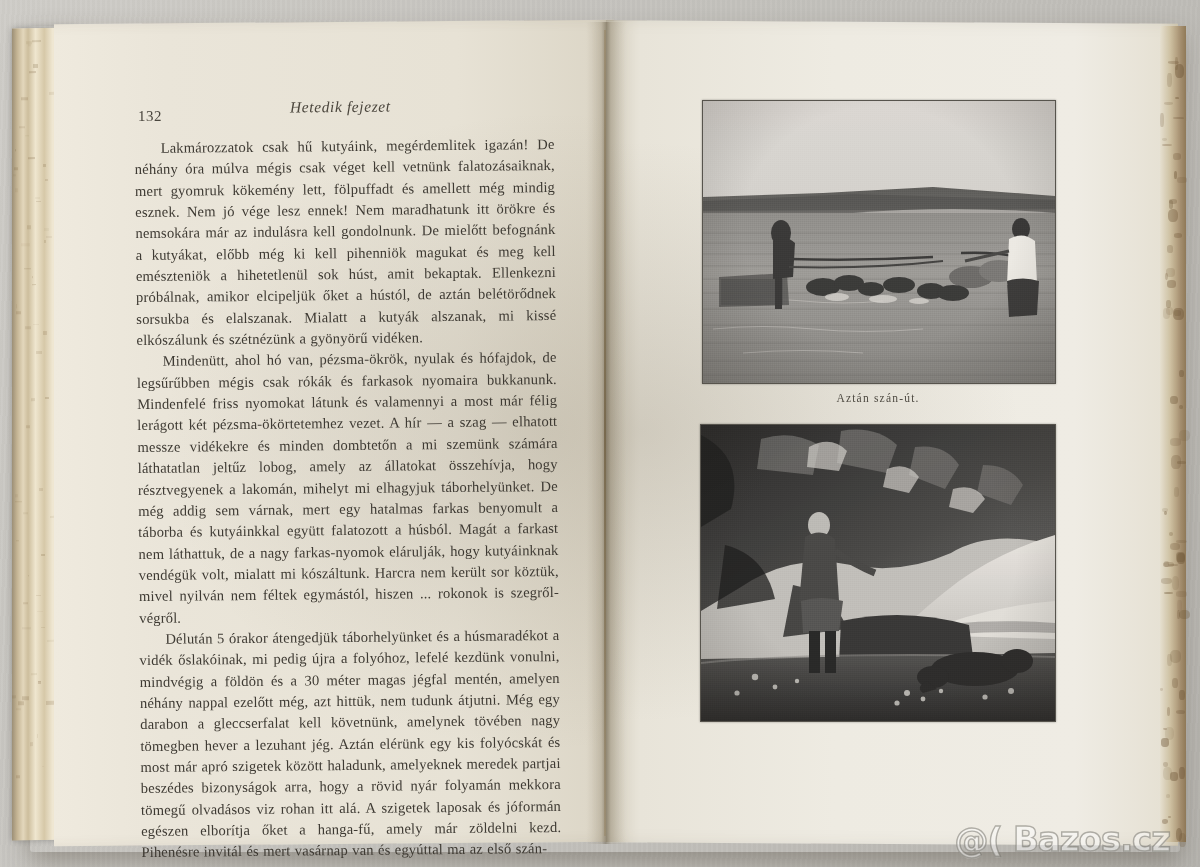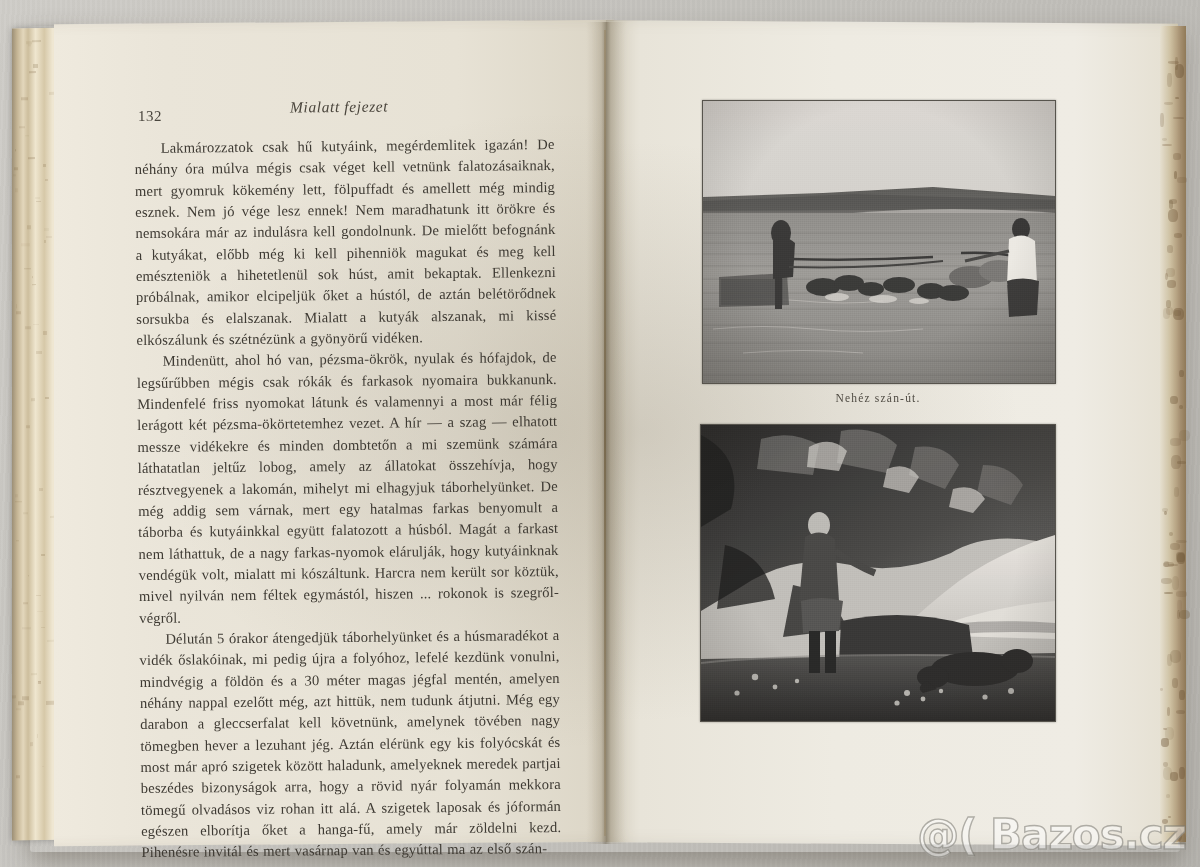--- a/index.html
+++ b/index.html
@@ -89,23 +89,23 @@
   .photo{position:absolute;inset:0;filter:grayscale(100%) sepia(10%);}
   .grain{position:absolute;inset:0;pointer-events:none;
       background-image:
         repeating-linear-gradient(0deg, rgba(255,255,255,.05) 0 1px, rgba(0,0,0,.05) 1px 2px),
         repeating-linear-gradient(90deg, rgba(255,255,255,.04) 0 1px, rgba(0,0,0,.04) 1px 2px);
       opacity:.5;mix-blend-mode:overlay;}
   .vig{position:absolute;inset:0;pointer-events:none;
       background:radial-gradient(ellipse at 50% 45%, rgba(0,0,0,0) 55%, rgba(40,36,30,.22) 100%);}
 
   
-  .watermark{position:absolute;right:14px;bottom:8px;
+  .watermark{position:absolute;right:30px;bottom:8px;
       font-family:"DejaVu Sans", sans-serif;font-weight:700;
-      font-size:42px;letter-spacing:-1px;
+      font-size:34px;letter-spacing:-1px;
       color:rgba(255,255,255,.30);
       -webkit-text-stroke:1.4px rgba(120,118,112,.55);
       text-shadow:0 1px 0 rgba(255,255,255,.25);
       white-space:nowrap;}
   .wm-at{display:inline-block;transform:translateY(1px);}
 
   
   .book-shadow{position:absolute;left:30px;top:26px;width:1150px;height:826px;
       box-shadow:0 10px 26px rgba(60,52,38,.35);border-radius:3px;}
 </style>
@@ -289,21 +289,21 @@
         <div class="fox" style="left: 7.43016px; top: 47.0707px; width: 4.1091px; height: 13.9822px; opacity: 0.36;"></div>
         <div class="fox" style="left: 7.86106px; top: 789.942px; width: 2.68416px; height: 2.01747px; opacity: 0.59;"></div>
         <div class="fox" style="left: 17.4318px; top: 435.346px; width: 8.50339px; height: 2.71258px; opacity: 0.56;"></div>
       </div>
 
     <div class="gutter"></div>
     <div class="gutter-line"></div>
 
     <div class="page-left-content">
       <div class="folio">132</div>
-      <div class="running-head">Mialatt fejezet</div>
+      <div class="running-head">Hetedik fejezet</div>
 
       <div class="textblock">
         <p class="para">Lakmározzatok csak hű kutyáink, megérdemlitek igazán! De néhány óra múlva mégis csak véget kell vetnünk falatozásaiknak, mert gyomruk kökemény lett, fölpuffadt és amellett még mindig esznek. Nem jó vége lesz ennek! Nem maradhatunk itt örökre és nemsokára már az indulásra kell gondolnunk. De mielőtt befognánk a kutyákat, előbb még ki kell pihenniök magukat és meg kell emészteniök a hihetetlenül sok húst, amit bekaptak. Ellenkezni próbálnak, amikor elcipeljük őket a hústól, de aztán belétörődnek sorsukba és elalszanak. Mialatt a kutyák alszanak, mi kissé elkószálunk és szétnézünk a gyönyörű vidéken.</p>
         <p class="para">Mindenütt, ahol hó van, pézsma-ökrök, nyulak és hófajdok, de legsűrűbben mégis csak rókák és farkasok nyomaira bukkanunk. Mindenfelé friss nyomokat látunk és valamennyi a most már félig lerágott két pézsma-ökörtetemhez vezet. A hír — a szag — elhatott messze vidékekre és minden dombtetőn a mi szemünk számára láthatatlan jeltűz lobog, amely az állatokat összehívja, hogy résztvegyenek a lakomán, mihelyt mi elhagyjuk táborhelyünket. De még addig sem várnak, mert egy hatalmas farkas benyomult a táborba és kutyáinkkal együtt falatozott a húsból. Magát a farkast nem láthattuk, de a nagy farkas-nyomok elárulják, hogy kutyáinknak vendégük volt, mialatt mi kószáltunk. Harcra nem került sor köztük, mivel nyilván nem féltek egymástól, hiszen ... rokonok is szegről-végről.</p>
         <p class="para">Délután 5 órakor átengedjük táborhelyünket és a húsmaradékot a vidék őslakóinak, mi pedig újra a folyóhoz, lefelé kezdünk vonulni, mindvégig a földön és a 30 méter magas jégfal mentén, amelyen néhány nappal ezelőtt még, azt hittük, nem tudunk átjutni. Még egy darabon a gleccserfalat kell követnünk, amelynek tövében nagy tömegben hever a lezuhant jég. Aztán elérünk egy kis folyócskát és most már apró szigetek között haladunk, amelyeknek meredek partjai beszédes bizonyságok arra, hogy a rövid nyár folyamán mekkora tömegű olvadásos viz rohan itt alá. A szigetek laposak és jóformán egészen elborítja őket a hanga-fű, amely már zöldelni kezd. Pihenésre invitál és mert vasárnap van és egyúttal ma az első szán-</p>
       </div>
     </div>
 
     <div class="plate plate-1">
       <svg class="photo" viewBox="0 0 352 282" preserveAspectRatio="none">
@@ -376,21 +376,21 @@
         <g>
           <ellipse cx="318" cy="128" rx="9" ry="11" fill="#3a3732"></ellipse>
           <path d="M306 138 q14 -8 26 2 l2 42 -30 2 Z" fill="#e7e4dc"></path>
           <path d="M304 180 q16 -5 32 0 l-2 34 -28 2 Z" fill="#3e3b36"></path>
           <path d="M306 150 L262 160" stroke="#4a473f" stroke-width="3" fill="none"></path>
         </g>
       </svg>
       <div class="grain"></div>
       <div class="vig"></div>
     </div>
-    <div class="caption cap-1">Nehéz szán-út.</div>
+    <div class="caption cap-1">Aztán szán-út.</div>
 
     <div class="plate plate-2">
       <svg class="photo" viewBox="0 0 354 296" preserveAspectRatio="none">
         <defs>
           <linearGradient id="rock2" x1="0" y1="0" x2="1" y2="1">
             <stop offset="0%" stop-color="#2c2a26"></stop>
             <stop offset="60%" stop-color="#4b4842"></stop>
             <stop offset="100%" stop-color="#6a675f"></stop>
           </linearGradient>
           <linearGradient id="snow2" x1="0" y1="0" x2="0" y2="1">

